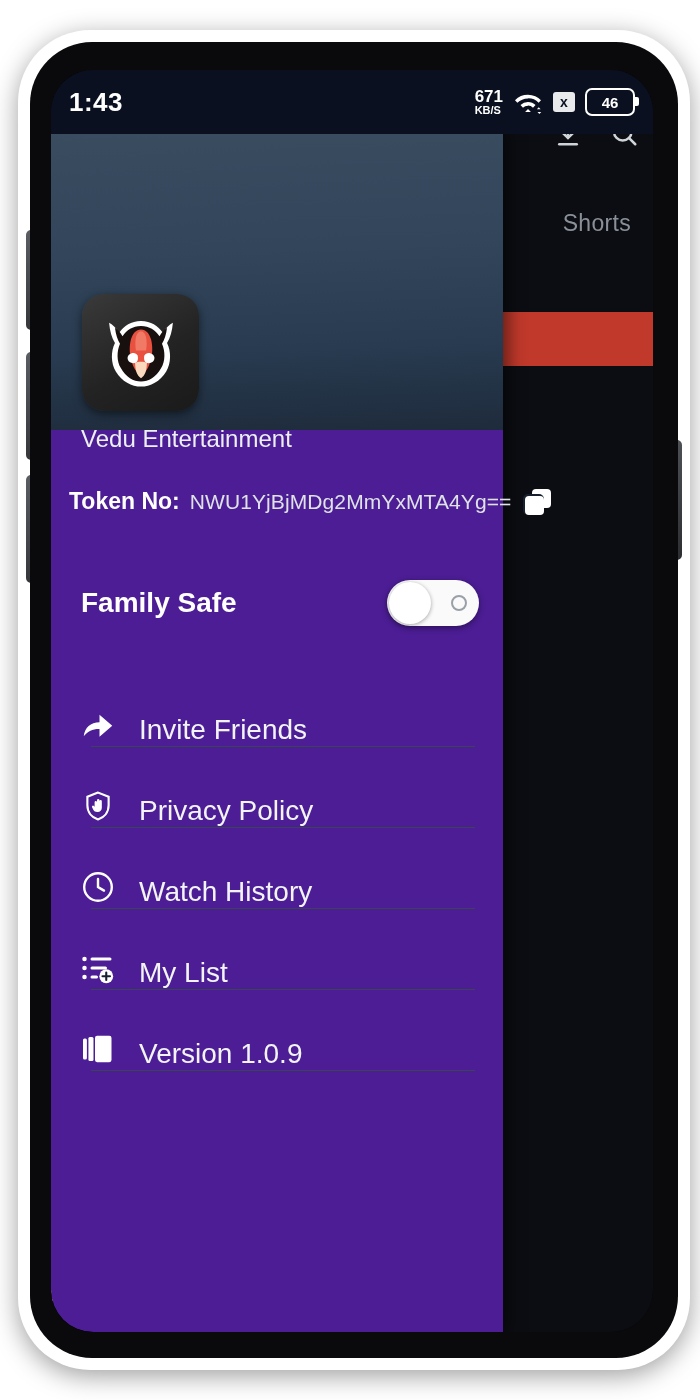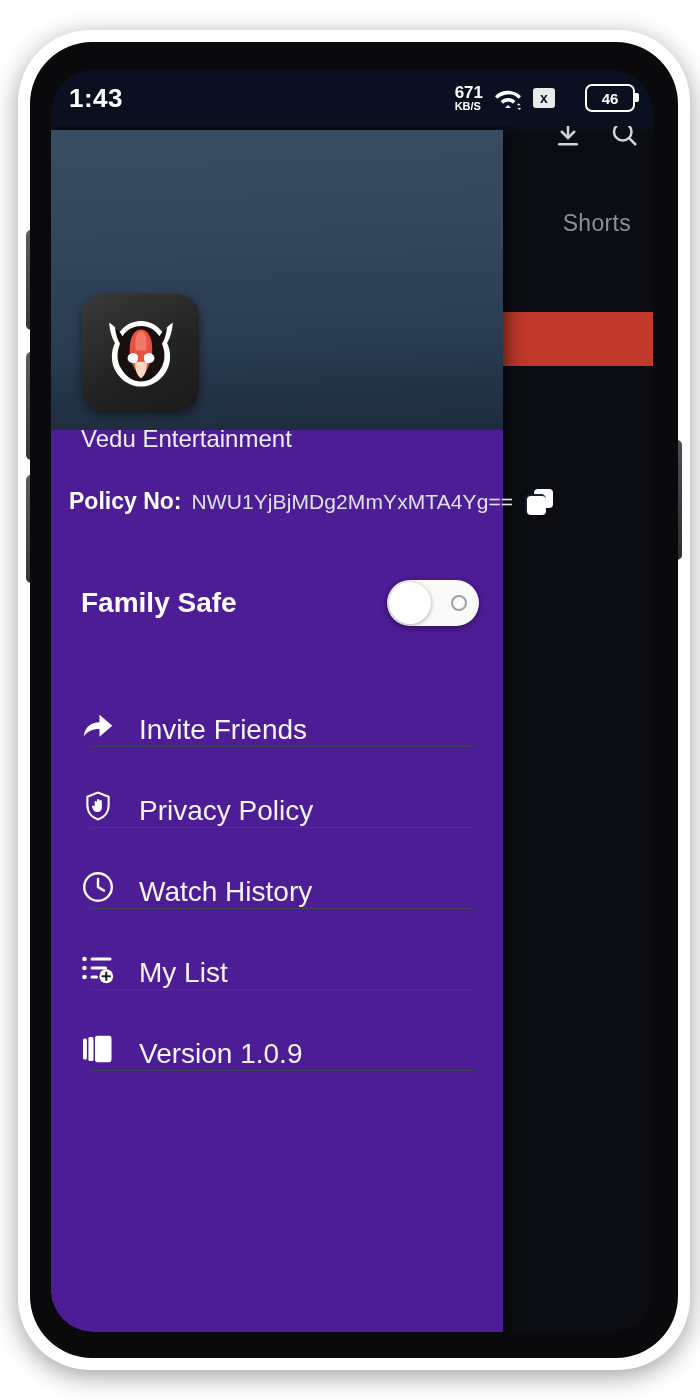--- a/index.html
+++ b/index.html
@@ -73,31 +73,31 @@
      background:linear-gradient(180deg,#4e3b3d,#241a1c);border-radius:4px;}
   .mcard .red{position:absolute;left:92px;top:70px;width:32px;height:110px;background:#b33;border-radius:3px;opacity:.85;}
   .mcard .title-art{position:absolute;left:0;right:0;bottom:52px;text-align:center;
      color:#b9b3ad;font-size:32px;font-weight:800;letter-spacing:1px;opacity:.85;}
   .mcard .badge{right:2px;top:6px;}
   .rating{position:absolute;right:8px;bottom:8px;color:#f0a92a;font-size:26px;font-weight:800;}
   .m-year{position:absolute;left:-8px;top:1176px;font-size:21px;color:#c3c8ce;}
   .m-res{position:absolute;left:-8px;top:1214px;font-size:21px;color:#e0a63a;}
 
   
-  .statusbar{position:absolute;left:0;top:0;right:0;height:56px;background:#0a1020;
+  .statusbar{position:absolute;left:0;top:0;right:0;height:64px;background:#0a1020;
      display:flex;align-items:center;justify-content:space-between;padding:0 18px;box-sizing:border-box;z-index:30;}
   .clock{color:#ffffff;font-size:26px;font-weight:700;letter-spacing:.5px;}
   .sb-right{display:flex;align-items:center;gap:10px;}
   .netspeed{display:flex;flex-direction:column;align-items:flex-start;line-height:1;color:#fff;}
   .netspeed .n{font-size:17px;font-weight:700;}
   .netspeed .u{font-size:11px;font-weight:700;}
   .xicon{width:22px;height:20px;background:#e9eaec;border-radius:3px;color:#0a1020;font-size:14px;
      font-weight:800;display:flex;align-items:center;justify-content:center;}
   .battery{width:46px;height:24px;border:2px solid #fff;border-radius:7px;display:flex;
-     align-items:center;justify-content:center;color:#fff;font-size:15px;font-weight:700;position:relative;margin-left:20px;}
+     align-items:center;justify-content:center;color:#fff;font-size:15px;font-weight:700;position:relative;}
   .battery:after{content:"";position:absolute;right:-6px;top:7px;width:4px;height:9px;background:#fff;border-radius:0 2px 2px 0;}
 
   
   .drawer{position:absolute;left:0;top:60px;width:452px;bottom:0;background:#4c1d95;z-index:20;
      box-shadow:4px 0 18px rgba(0,0,0,.55);border-bottom-left-radius:42px;}
   .drawer-head2{position:absolute;left:0;top:0;right:0;height:300px;
      background:linear-gradient(178deg,#3a4c60 0%,#32455a 40%,#283b50 72%,#1e2b3c 100%);}
 
   .applogo{position:absolute;left:31px;top:164px;width:117px;height:117px;border-radius:22px;
      background:linear-gradient(150deg,#3a3a3a,#232323 55%,#1a1a1a);
@@ -210,21 +210,21 @@
               <path d="M50 24 C47 24 45 27 44 31 C43 36 43 42 44 47 L56 47 C57 42 57 36 56 31 C55 27 53 24 50 24 Z" fill="#f07a66"></path>
               <path d="M41 50 C37 50 34 53 34 56 C34 60 38 63 43 62 C46 61 47 57 46 53 C45 51 43 50 41 50 Z" fill="#ffffff"></path>
               <path d="M59 50 C63 50 66 53 66 56 C66 60 62 63 57 62 C54 61 53 57 54 53 C55 51 57 50 59 50 Z" fill="#ffffff"></path>
               <path d="M43 62 C43 70 45 77 50 80 C55 77 57 70 57 62 C54 60 46 60 43 62 Z" fill="#fbd9bf"></path>
             </svg>
           </div>
 
           <div class="appname">Vedu Entertainment</div>
 
           <div class="tokenrow">
-            <span class="tokenlabel">Policy No:</span>
+            <span class="tokenlabel">Token No:</span>
             <span class="tokenval">NWU1YjBjMDg2MmYxMTA4Yg==</span>
             <span class="copyicon">
               <span class="b"></span>
               <span class="f"></span>
             </span>
           </div>
 
           <div class="famrow">
             <span class="famlabel">Family Safe</span>
             <span class="toggle">

